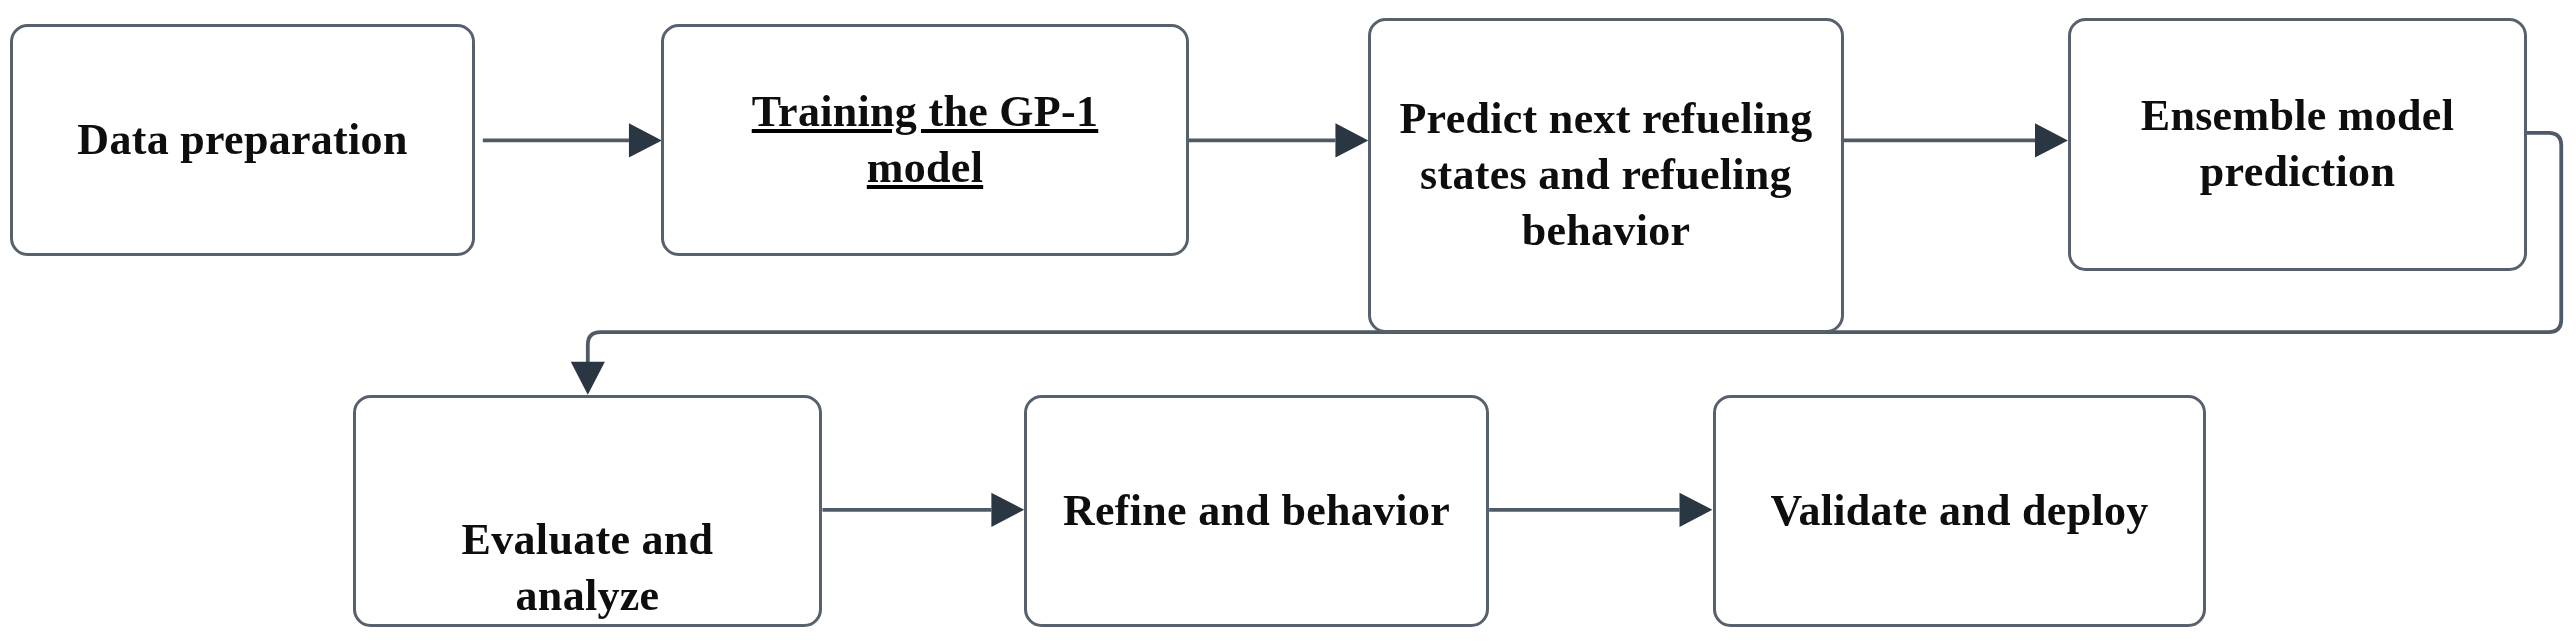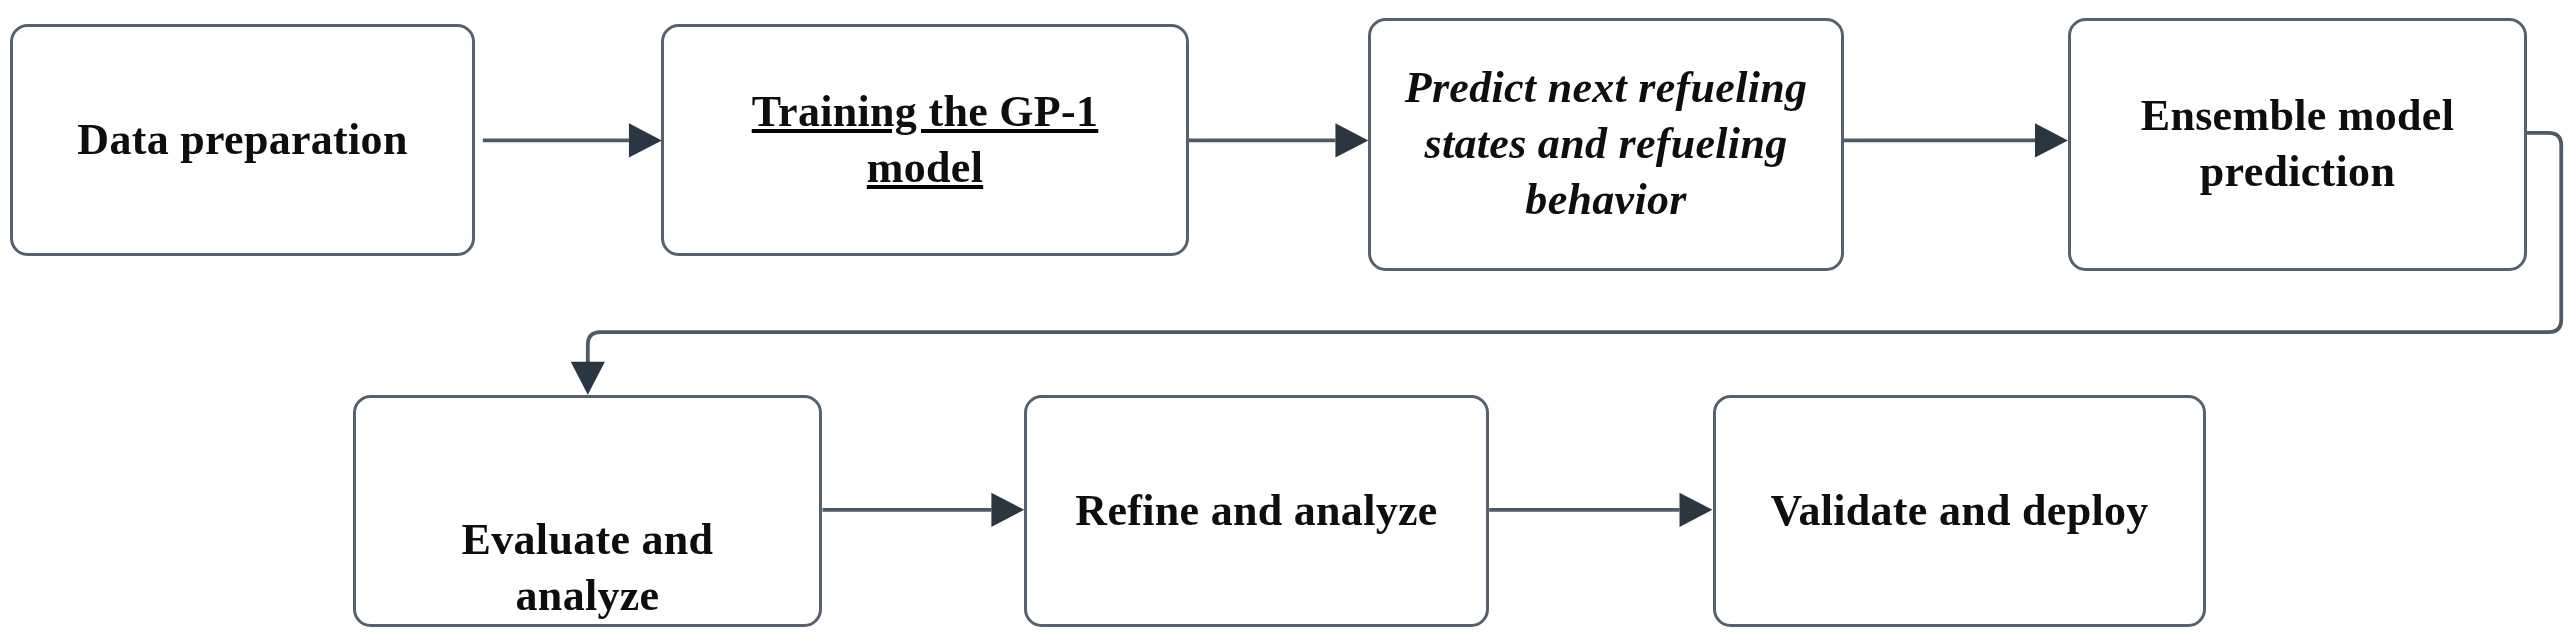--- a/index.html
+++ b/index.html
@@ -31,21 +31,21 @@
     white-space: pre-line;
     font-weight: bold;
     font-size: 44px;
     line-height: 1.27;
     color: var(--text, #0e0e0e);
     letter-spacing: 0.3px;
   }
   
   #node-1 { left: 10px;   top: 24px; width: 465px; height: 232px; }
   #node-2 { left: 661px; top: 24px; width: 528px; height: 232px; text-decoration: underline; }
-  #node-3 { left: 1368px; top: 17.7px; width: 476px; height: 253px; font-style: italic; }
+  #node-3 { left: 1368px; top: 17.7px; width: 476px; height: 315px; }
   #node-4 { left: 2068px; top: 17.7px; width: 459px; height: 253px; }
   
   #node-5 { left: 353px;  top: 395px; width: 469px; height: 232px; align-items: flex-end; }
   #node-6 { left: 1024px; top: 395px; width: 465px; height: 232px; }
   #node-7 { left: 1713px; top: 395px; width: 493px; height: 232px; text-align: center; }
 
   #edges {
     position: absolute;
     left: 0; top: 0;
     width: 2576px;
@@ -107,21 +107,21 @@
     <span class="node-label">Ensemble model
 prediction</span>
   </div>
 
   <div class="node" id="node-5">
     <span class="node-label">Evaluate and
 analyze</span>
   </div>
 
   <div class="node" id="node-6">
-    <span class="node-label">Refine and analyze</span>
+    <span class="node-label">Refine and behavior</span>
   </div>
 
   <div class="node" id="node-7">
     <span class="node-label">Validate and deploy</span>
   </div>
 
 </div>
 
 
 </body></html>

